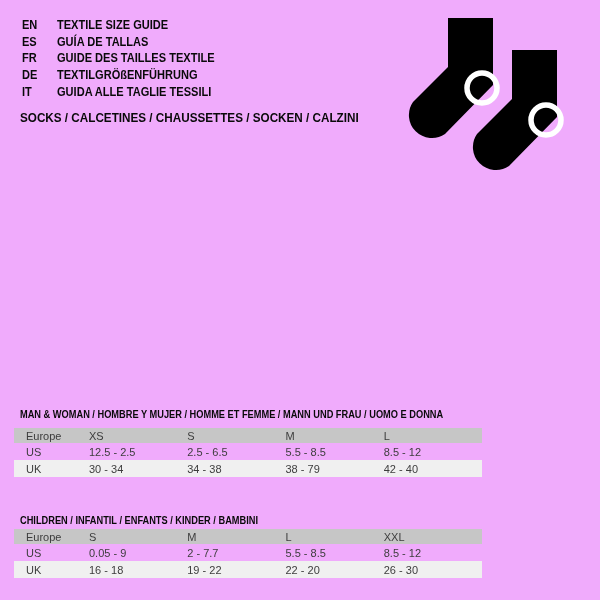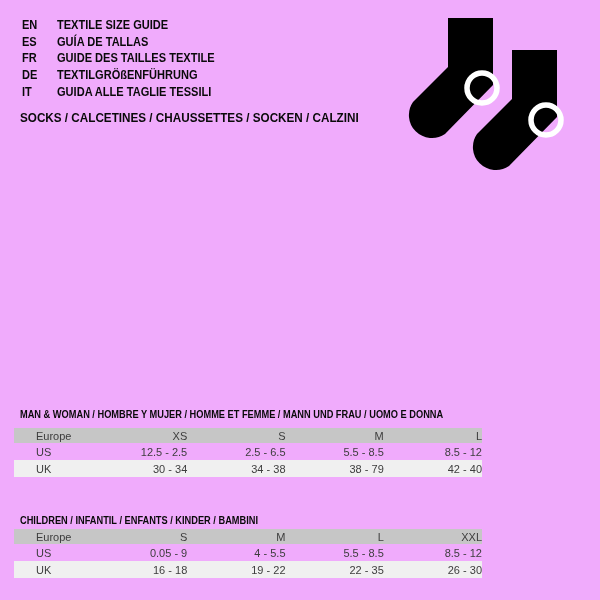--- a/index.html
+++ b/index.html
@@ -34,23 +34,23 @@
   .title-ch{top:514px;}
 
   table.size-table{
     position:absolute;left:14px;border-collapse:collapse;table-layout:fixed;
     width:468px;font-size:11px;color:#3d3d3d;
   }
   .table-mw{top:428px;}
   .table-ch{top:529px;}
   .size-table col.c-label{width:75px;}
   .size-table th,.size-table td{
-    font-weight:400;text-align:right;padding:0;vertical-align:middle;white-space:nowrap;
+    font-weight:400;text-align:left;padding:0;vertical-align:middle;white-space:nowrap;
   }
-  .size-table th:first-child,.size-table td:first-child{text-align:left;padding-left:22px;}
+  .size-table th:first-child,.size-table td:first-child{text-align:left;padding-left:12px;}
   .size-table thead tr{background:#c6c6c6;height:15px;}
   .size-table tbody tr{height:17px;}
   .size-table tbody tr.alt{background:#f0f0f0;}
 </style>
 </head>
 <body>
 
 <div class="page">
 
   <div class="lang-block">
@@ -140,27 +140,27 @@
         <th>S</th>
         <th>M</th>
         <th>L</th>
         <th>XXL</th>
       </tr>
     </thead>
     <tbody>
       <tr>
         <td>US</td>
         <td>0.05 - 9</td>
-        <td>4 - 5.5</td>
+        <td>2 - 7.7</td>
         <td>5.5 - 8.5</td>
         <td>8.5 - 12</td>
       </tr>
       <tr class="alt">
         <td>UK</td>
         <td>16 - 18</td>
         <td>19 - 22</td>
-        <td>22 - 35</td>
+        <td>22 - 20</td>
         <td>26 - 30</td>
       </tr>
     </tbody>
   </table>
 
 </div>
 
 </body></html>

